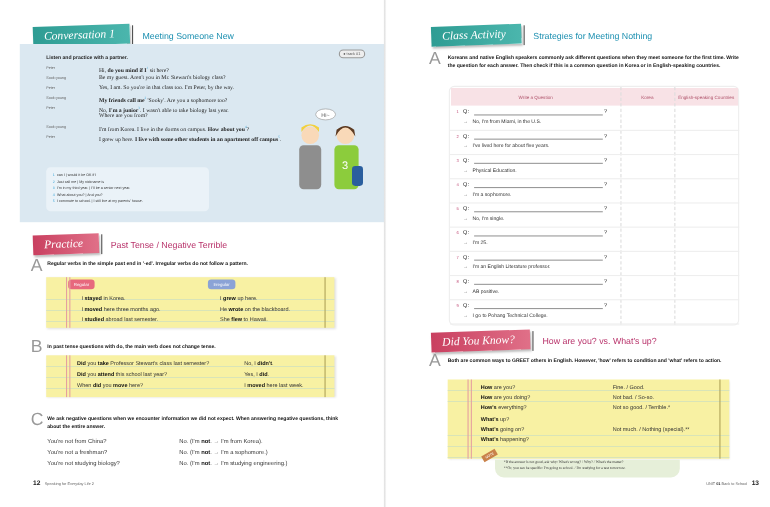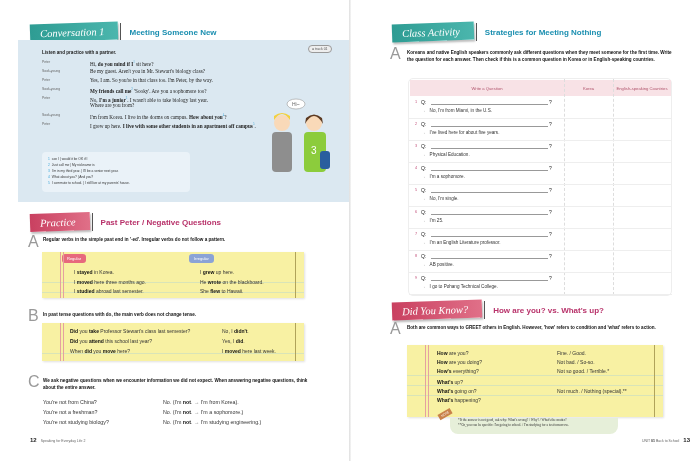--- a/index.html
+++ b/index.html
@@ -11,21 +11,21 @@
   .spine { position: absolute; left: 349px; top: 0; width: 2px; height: 461px; background: linear-gradient(90deg,#ddd,#f6f6f6); }
 
   
   .sec-head { position: absolute; height: 20px; display: flex; align-items: center; }
   .ribbon { height: 18px; padding: 0 14px 0 10px; display: flex; align-items: center; color: #fff;
             font-family: "Liberation Serif", serif; font-style: italic; font-size: 10.5px; transform: rotate(-2deg);
             box-shadow: 1px 2px 2px rgba(0,0,0,0.25); }
   .ribbon.teal { background: linear-gradient(90deg,#2e9c93,#4bb6ad); }
   .ribbon.pink { background: linear-gradient(90deg,#c94060,#e07088); }
   .head-bar { width: 1px; height: 18px; background: #555; margin: 0 8px 0 2px; }
-  .head-title { font-size: 8px; font-weight: bold; }
+  .head-title { font-size: 8px; font-weight: normal; }
   .head-title.teal { color: #1b8fb0; }
   .head-title.pink { color: #b8326a; }
 
   
   .conv-box { position: absolute; left: 18px; top: 40px; width: 332px; height: 162px;
               background: #dbe8f1; }
   .conv-box .instr { position: absolute; left: 24px; top: 10px; font-size: 4.6px; font-weight: bold; }
   .track { position: absolute; left: 290px; top: 5px; font-size: 3.5px; background: #eee; border-radius: 4px;
            padding: 1px 3px; color: #555; border: 1px solid #999; }
   .dlg { position: absolute; left: 24px; font-size: 5.2px; }
@@ -151,21 +151,21 @@
       <path d="M43,28 Q52,12 61,28 L60,22 Q52,15 44,22 Z" fill="#5c3a22"></path>
       <rect x="42" y="36" width="22" height="40" rx="4" fill="#8ccc3c"></rect>
       <text x="49" y="58" font-size="10" fill="#fff">3</text>
       <rect x="58" y="55" width="10" height="18" rx="3" fill="#2a5e9e"></rect>
     </svg>
   </div>
 
   <div class="sec-head" style="left:30px; top:212px;">
     <div class="ribbon pink">Practice</div>
     <div class="head-bar"></div>
-    <div class="head-title pink">Past Peter / Negative Questions</div>
+    <div class="head-title pink">Past Tense / Negative Terrible</div>
   </div>
 
   <div class="letter" style="left:28px; top:233px;">A</div>
   <div class="sec-text" style="left:43px; top:236px; width:300px;">Regular verbs in the simple past end in '-ed'. Irregular verbs do not follow a pattern.</div>
 
   <div class="pad" style="left:42px; top:252px; width:262px; height:46px;">
     <div class="rline"></div>
     <div class="tag regular" style="left:20px; top:2px;">Regular</div>
     <div class="tag irregular" style="left:147px; top:2px;">Irregular</div>
     <div id="reg-rows">

